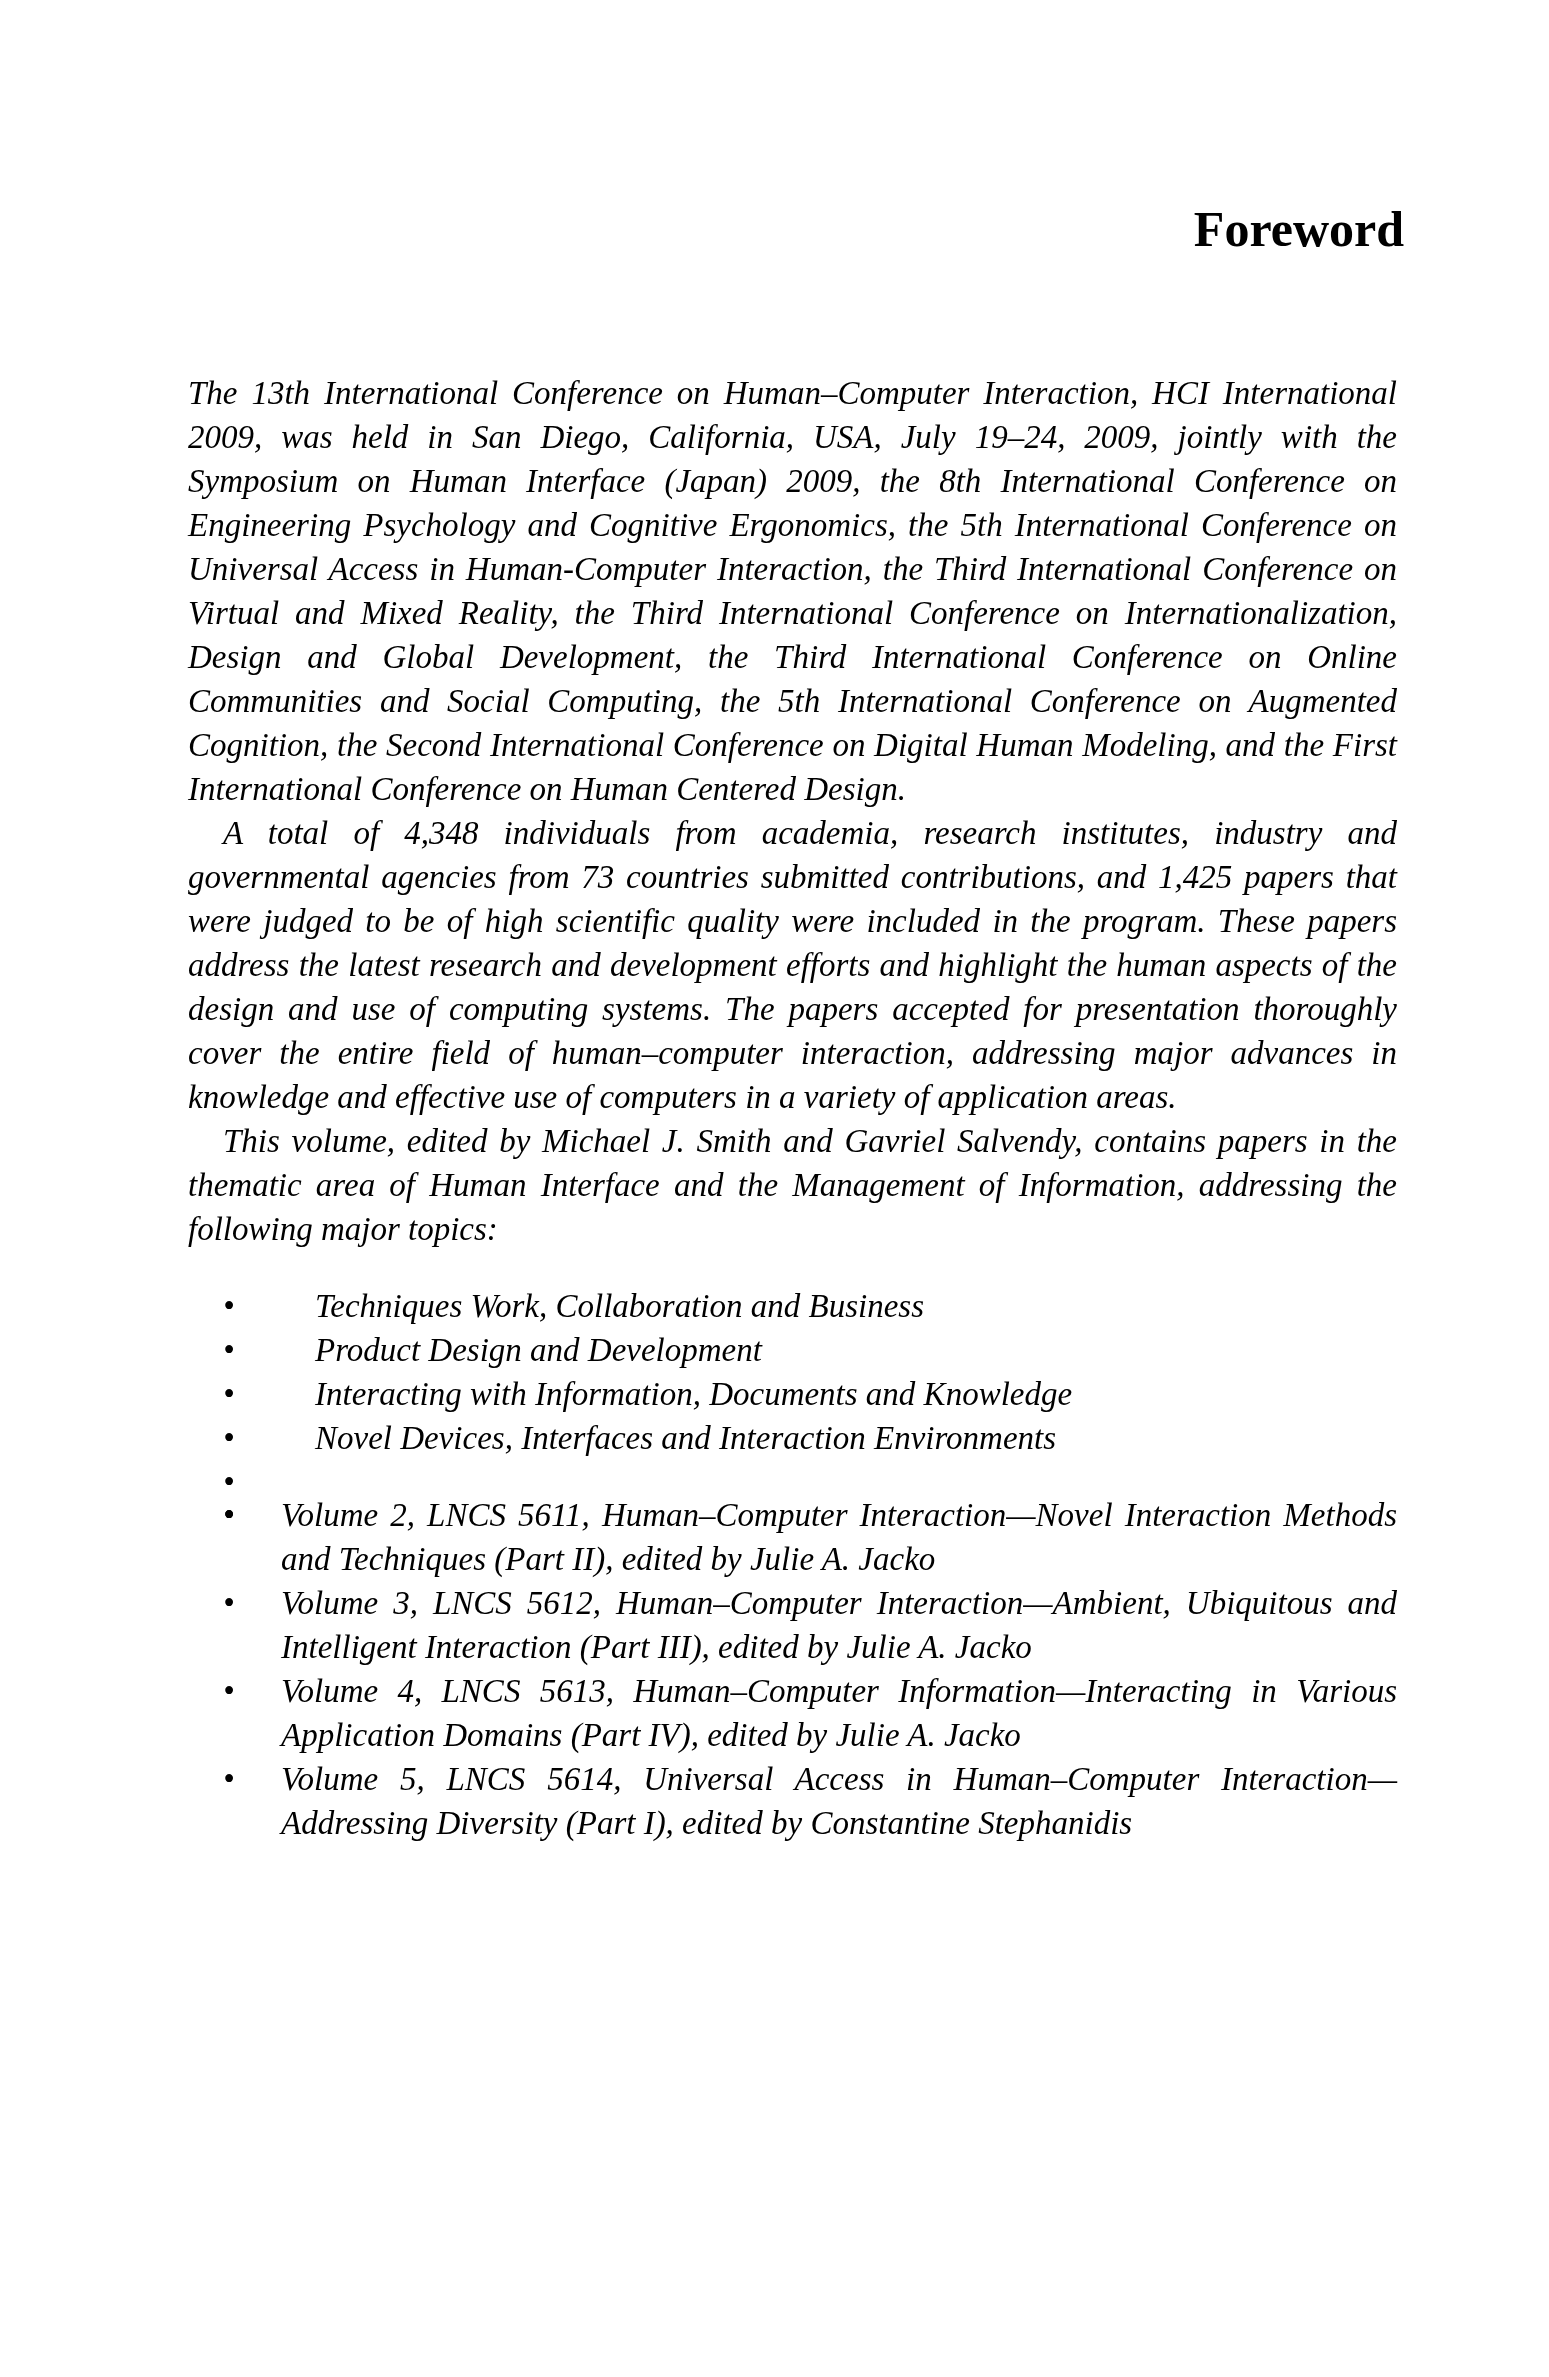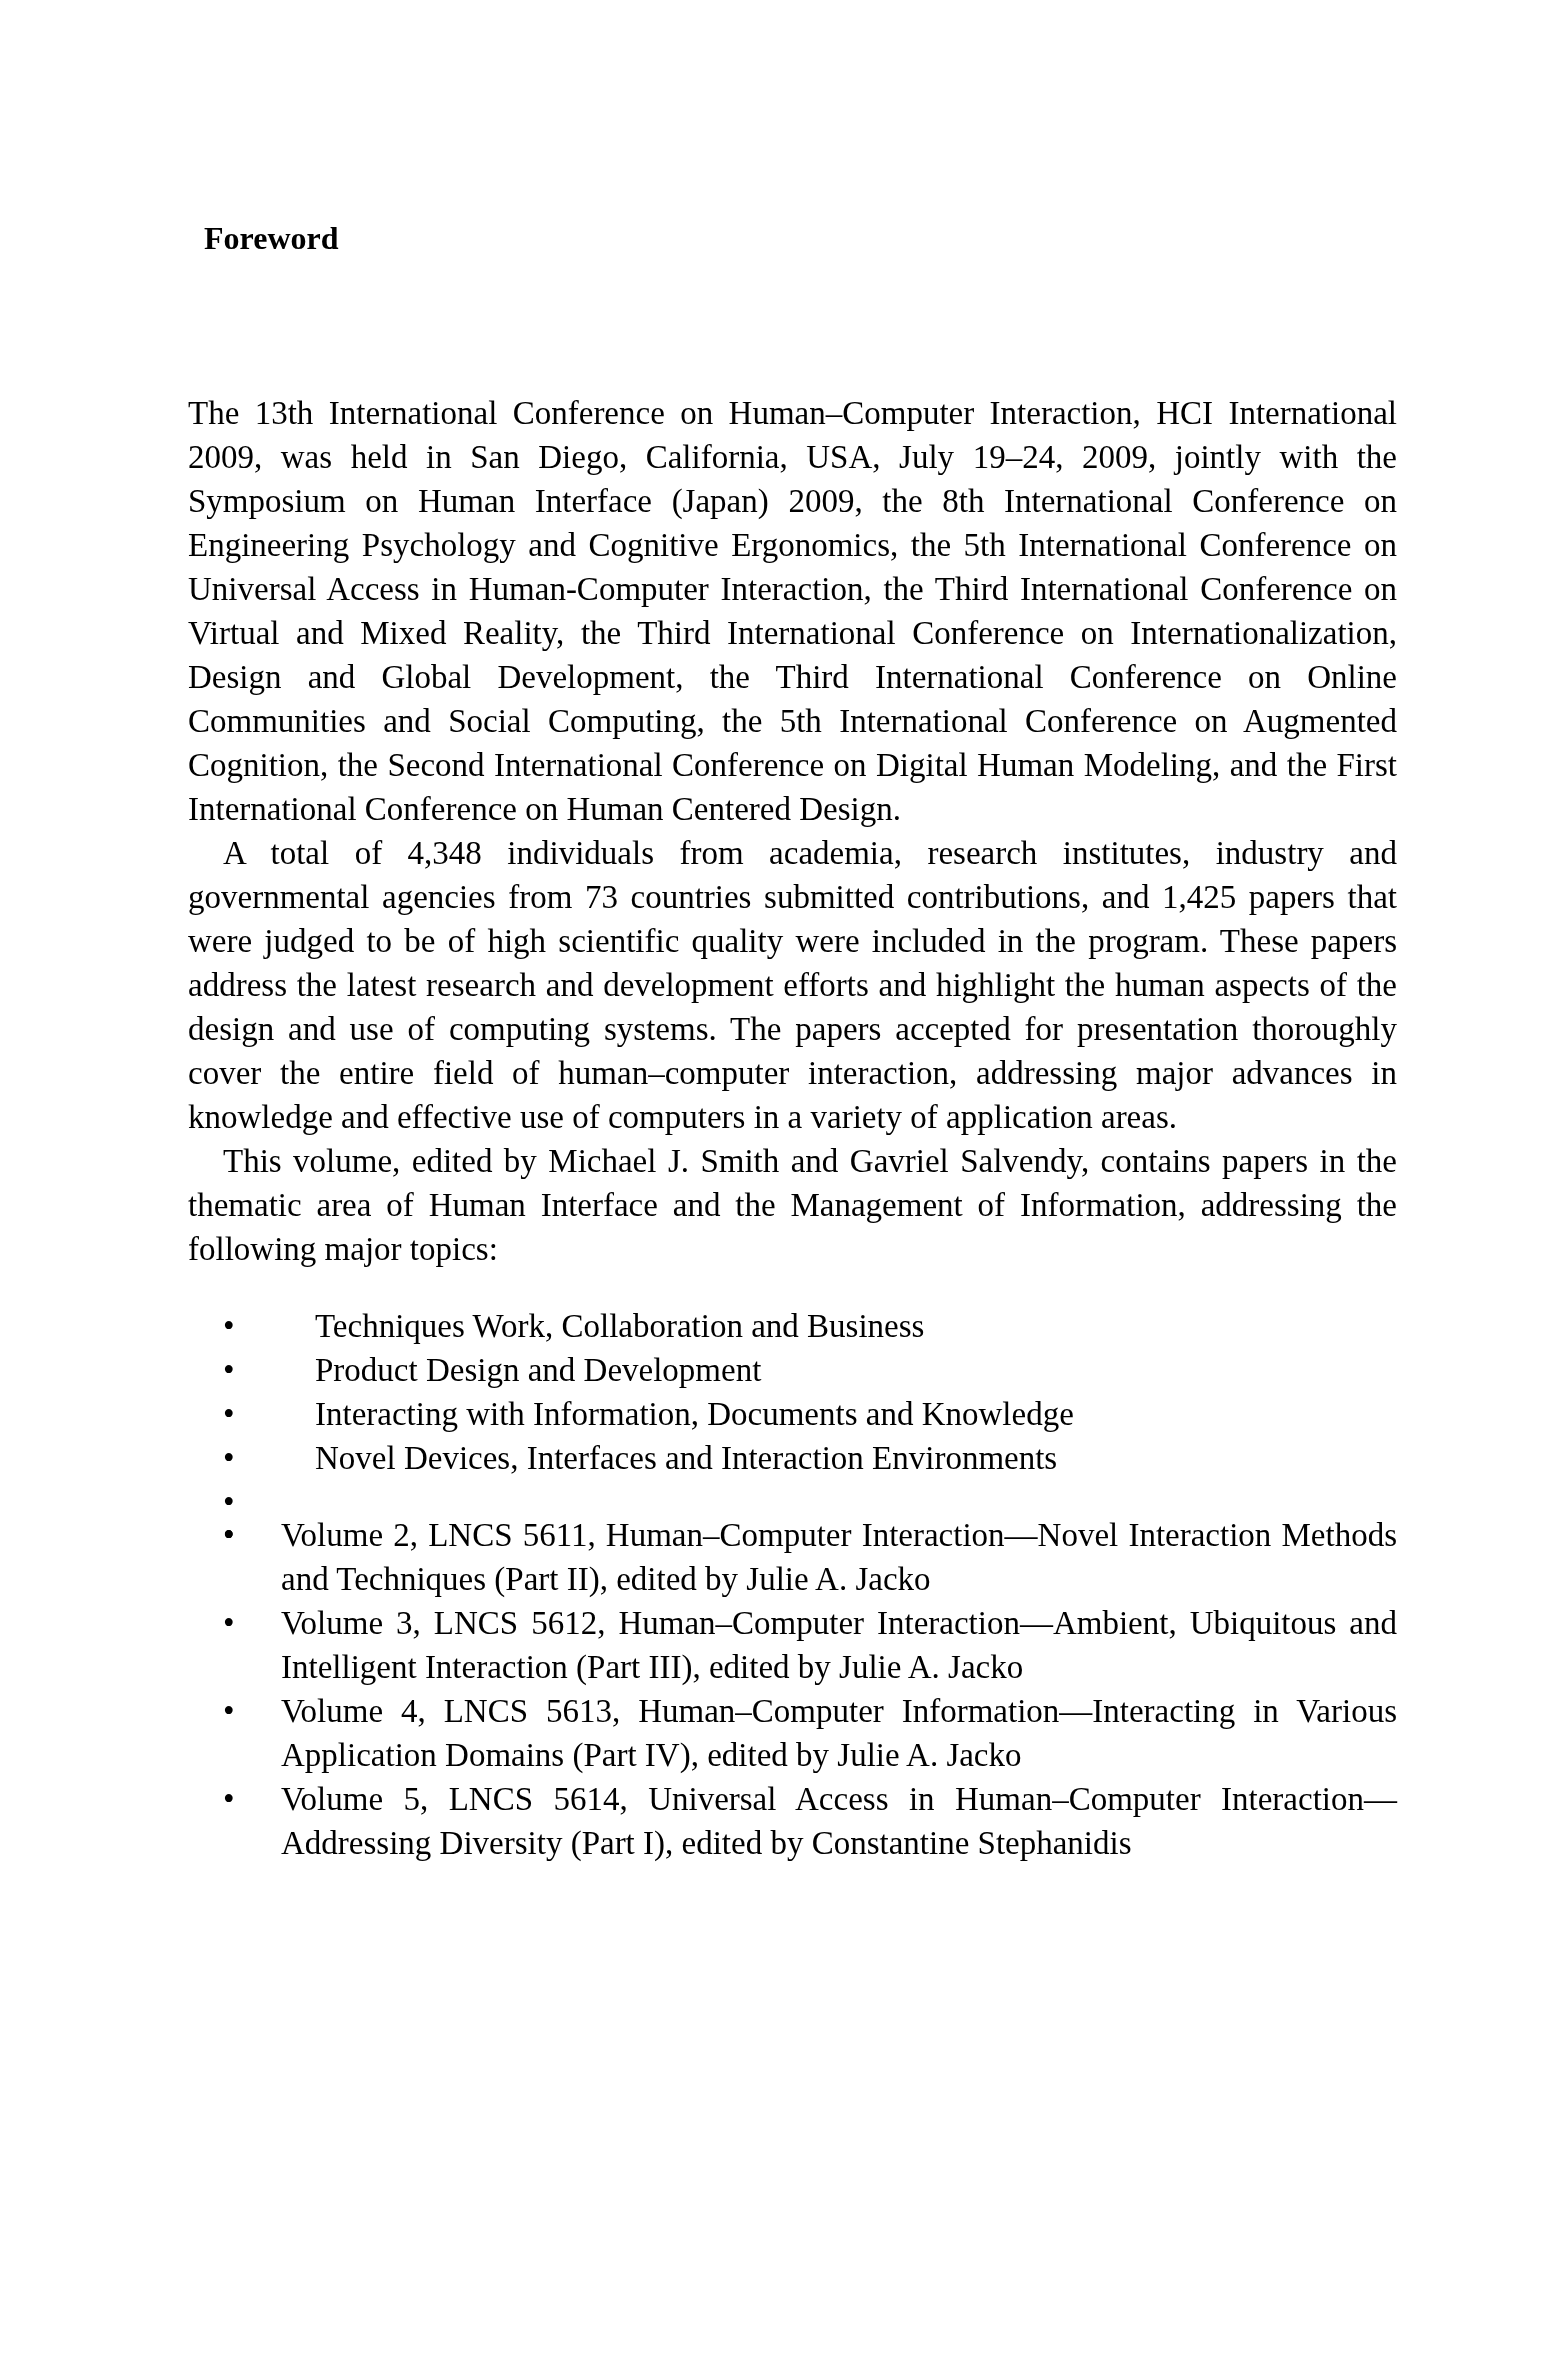--- a/index.html
+++ b/index.html
@@ -6,24 +6,24 @@
     body { width: 1549px; height: 2377px; position: relative; overflow: hidden; }
     .page {
       position: absolute; left: 188px; top: 0; width: 1209px;
       font-family: "Liberation Serif", "DejaVu Serif", serif;
       color: #000000;
       font-size: 33px;
       line-height: 44px;
     }
     .title {
       position: absolute; left: 0; width: 1209px; top: 192px;
-      text-align: left; font-weight: bold; font-size: 32px; line-height: 61px;
-      margin: 16px;
+      text-align: right; font-weight: bold; font-size: 50px; line-height: 61px;
+      margin: 7px;
     }
-    .body { position: absolute; left: 0; top: 391px; width: 1209px; }
+    .body { position: absolute; left: 0; top: 371px; width: 1209px; font-style: italic; }
     p { margin: 0; text-align: justify; }
     p.indent { text-indent: 35px; }
     .topics { list-style: none; margin: 33px 0 31px 0; padding: 0; }
     .topics li { position: relative; padding-left: 127px; line-height: 44px; }
     .topics .bullet { position: absolute; left: 35px; top: 0; }
     .volumes { list-style: none; margin: 33px 0 0 0; padding: 0; }
     .volumes li { position: relative; padding-left: 93px; text-align: justify; line-height: 44px; }
     .volumes .bullet { position: absolute; left: 35px; top: 0; }
   </style>
 </head>

